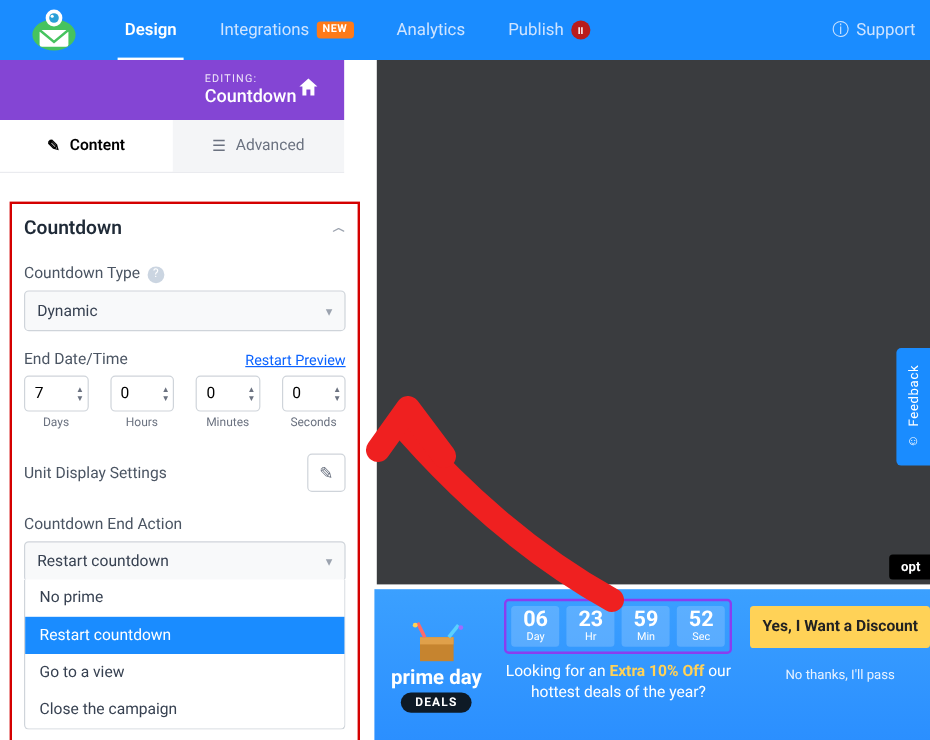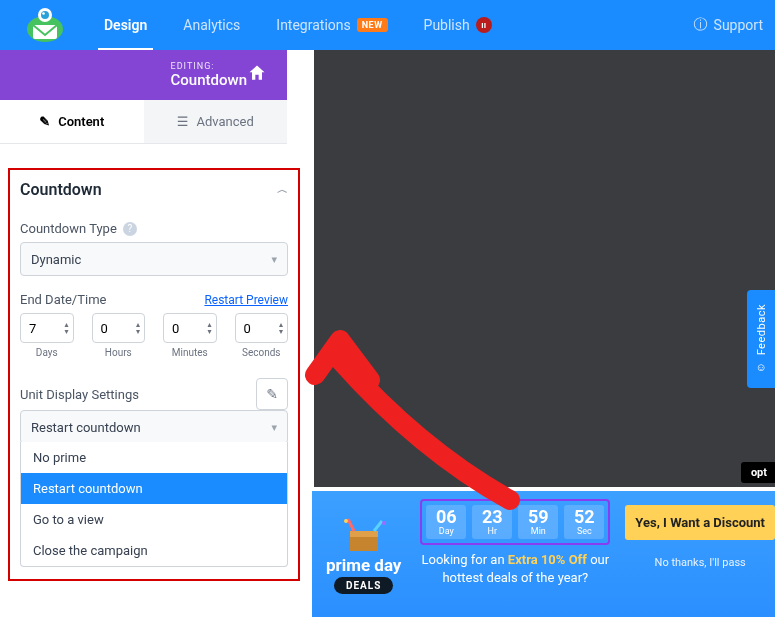--- a/index.html
+++ b/index.html
@@ -91,25 +91,25 @@
       <circle cx="22" cy="10" r="7" fill="#ffffff"></circle>
       <circle cx="22" cy="10" r="4" fill="#2aa0d8"></circle>
       <circle cx="20.5" cy="8.5" r="1.3" fill="#fff"></circle>
     </svg>
   </div>
   <div class="tabs">
     <div class="tab active">
         <span>Design</span>
       </div>
     <div class="tab">
-        <span>Analytics</span>
-      </div>
-    <div class="tab">
         <span>Integrations</span>
         <span class="badge-new">NEW</span>
+      </div>
+    <div class="tab">
+        <span>Analytics</span>
       </div>
     <div class="tab">
         <span>Publish</span>
         <span class="badge-pause">II</span>
       </div>
   </div>
   <div class="support">
     <span>ⓘ</span>
     <span>Support</span>
   </div>
@@ -205,20 +205,21 @@
     </div>
   </div>
 
   <div class="row-between" style="margin-top:20px;">
     <span class="field-label" style="margin:0">Unit Display Settings</span>
     <div class="icon-btn">
       <span>✎</span>
     </div>
   </div>
 
+  <div class="field-label" style="margin-top:20px;">Countdown End Action</div>
   <div class="select">
     <span>Restart countdown</span>
     <span class="chev">▾</span>
   </div>
   <div class="dropdown-list">
     <div class="dd-item">No prime</div>
     <div class="dd-item selected">Restart countdown</div>
     <div class="dd-item">Go to a view</div>
     <div class="dd-item">Close the campaign</div>
   </div>

